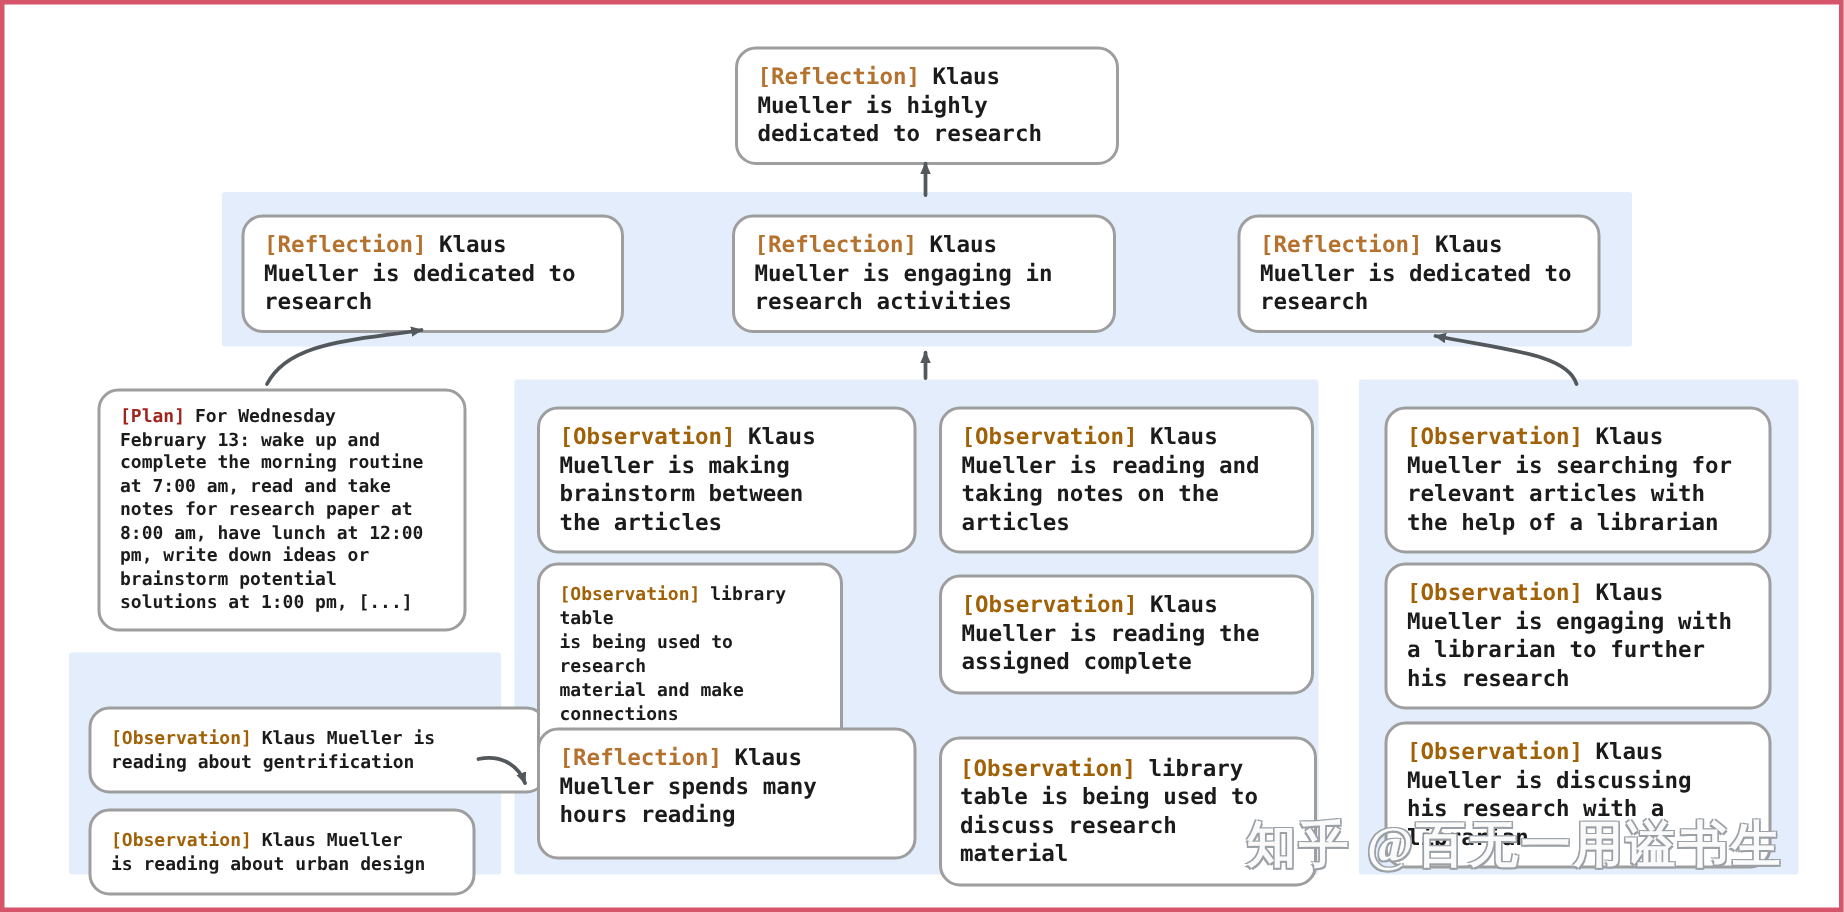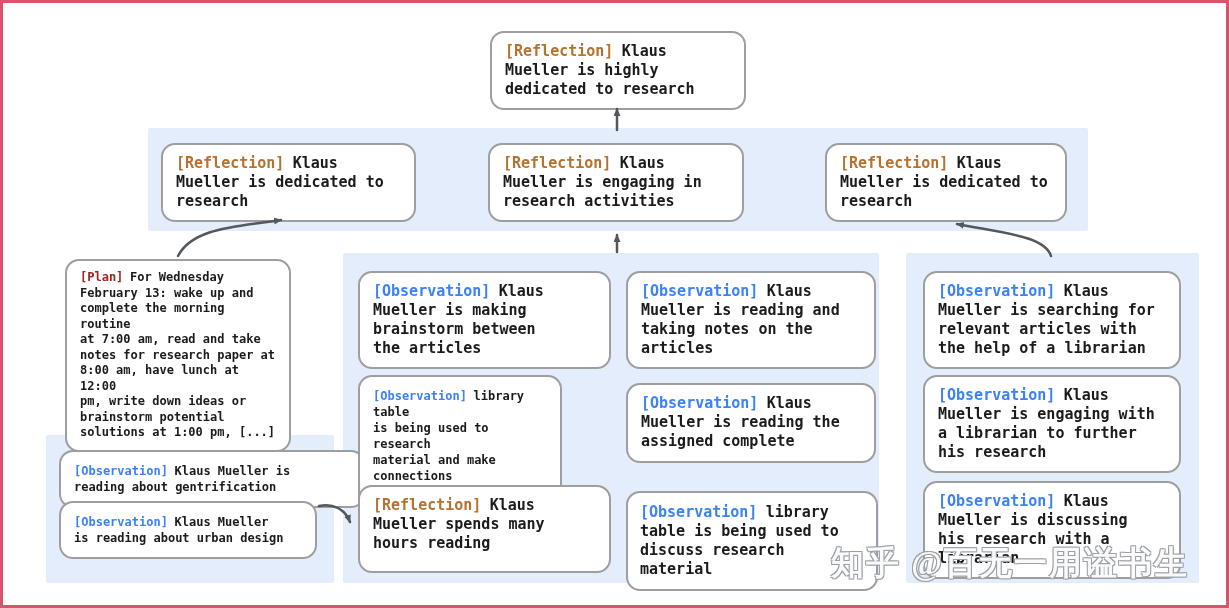--- a/index.html
+++ b/index.html
@@ -13,21 +13,21 @@
   }
   .node{
     position:absolute;background:#ffffff;border:2px solid #9e9e9e;
     border-radius:14px;box-sizing:border-box;
     font-weight:bold;color:#1b1b1b;
     font-size:15px;line-height:19px;padding:9px 13px;
   }
   .node .txt{white-space:pre-line;}
   .node .tag{margin-right:0.55em;text-align:center;}
   .tag.reflection{color:#b5722f;}
-  .tag.observation{color:#3b82f6;}
+  .tag.observation{color:#a16207;}
   .tag.plan{color:#a0251f;}
   .node.small{font-size:12px;line-height:16px;padding:11px 13px;}
   .node.plan-box{font-size:12px;line-height:15.5px;padding:9px 13px;}
   .arrows{position:absolute;left:0;top:0;width:1229px;height:608px;pointer-events:none;}
   .watermark{
     position:absolute;left:828px;top:538px;z-index:30;
     font-family:Liberation Serif, serif;
     font-size:33px;letter-spacing:2px;font-weight:bold;
     color:rgba(255,255,255,0.95);
     text-shadow:1px 1px 0 #9aa0a6,-1px -1px 0 #9aa0a6,1px -1px 0 #9aa0a6,-1px 1px 0 #9aa0a6;
@@ -59,37 +59,37 @@
     <span class="tag reflection">[Reflection]</span><span class="txt">Klaus
 Mueller is engaging in
 research activities</span>
   </div>
   <div class="node" style="left:822px;top:140px;width:242px;min-height:72px;">
     <span class="tag reflection">[Reflection]</span><span class="txt">Klaus
 Mueller is dedicated to
 research</span>
   </div>
 
-  <div class="node plan-box" style="left:62px;top:256px;width:226px;min-height:156px;">
+  <div class="node plan-box" style="left:62px;top:256px;width:246px;min-height:156px;">
     <span class="tag plan">[Plan]</span><span class="txt">For Wednesday
 February 13: wake up and
 complete the morning routine
 at 7:00 am, read and take
 notes for research paper at
 8:00 am, have lunch at 12:00
 pm, write down ideas or
 brainstorm potential
 solutions at 1:00 pm, [...]</span>
   </div>
 
-  <div class="node small" style="left:56px;top:447px;width:306px;min-height:57px;">
+  <div class="node small" style="left:56px;top:468px;width:306px;min-height:57px;">
     <span class="tag observation">[Observation]</span><span class="txt">Klaus Mueller is
 reading about gentrification</span>
   </div>
-  <div class="node small" style="left:56px;top:498px;width:258px;min-height:57px;">
+  <div class="node small" style="left:56px;top:536px;width:258px;min-height:57px;">
     <span class="tag observation">[Observation]</span><span class="txt">Klaus Mueller
 is reading about urban design</span>
   </div>
 
   <div class="node" style="left:355px;top:268px;width:253px;min-height:90px;">
     <span class="tag observation">[Observation]</span><span class="txt">Klaus
 Mueller is making
 brainstorm between
 the articles</span>
   </div>

